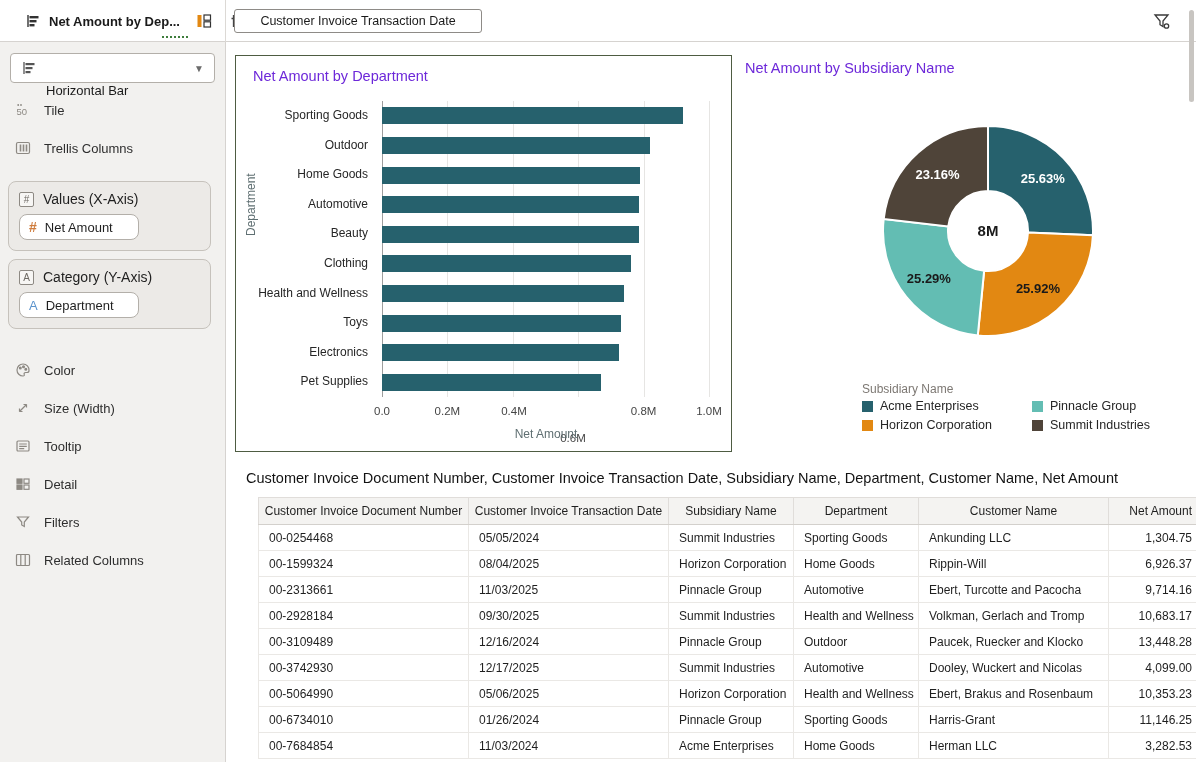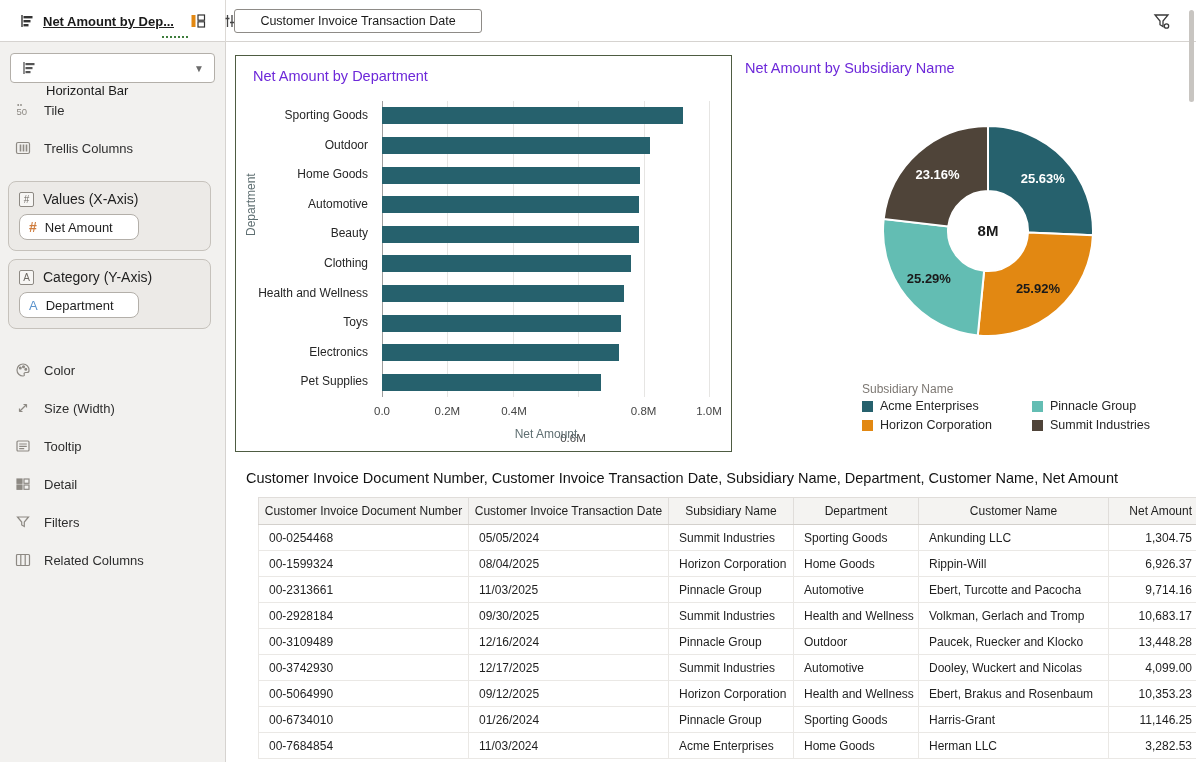--- a/index.html
+++ b/index.html
@@ -3,21 +3,21 @@
 <meta charset="utf-8">
 <style>
   * { margin:0; padding:0; box-sizing:border-box; }
   html,body { width:1196px; height:762px; overflow:hidden; background:#fff;
     font-family:"Liberation Sans","DejaVu Sans",sans-serif; color:#1f1f1f; }
 
   
   .topbar { position:absolute; left:0; top:0; width:1196px; height:42px; background:#fff;
     border-bottom:1px solid #d6d3d0; }
   .tb-left { position:absolute; left:0; top:0; width:226px; height:42px; display:flex;
-    align-items:center; padding:0 19px; border-right:1px solid #dcd9d5;text-decoration:underline; }
+    align-items:center; padding:0 25px; border-right:1px solid #dcd9d5; }
   .tb-title { font-size:13px; font-weight:bold; color:#1a1a1a; margin-left:8px; white-space:nowrap; }
   .tb-icon { width:18px; height:18px; display:flex; align-items:center; justify-content:center; }
   .tb-tab1 { margin-left:16px; }
   .tb-tab2 { margin-left:18px; }
   .tab-underline { position:absolute; left:162px; top:36px; width:26px; height:0;
     border-bottom:2px dotted #3e7d3c; }
   .filter-chip { position:absolute; left:234px; top:9px; width:248px; height:24px;
     border:1px solid #8e8b87; border-radius:3px; background:#fff; font-size:12.5px; color:#1a1a1a;
     display:flex; align-items:center; justify-content:center; }
   .tb-filter { position:absolute; right:24px; top:11px; width:20px; height:20px; }
@@ -364,21 +364,21 @@
           <tr>
             <td>00-3742930</td>
             <td>12/17/2025</td>
             <td>Summit Industries</td>
             <td>Automotive</td>
             <td>Dooley, Wuckert and Nicolas</td>
             <td class="num">4,099.00</td>
           </tr>
           <tr>
             <td>00-5064990</td>
-            <td>09/12/2025</td>
+            <td>05/06/2025</td>
             <td>Horizon Corporation</td>
             <td>Health and Wellness</td>
             <td>Ebert, Brakus and Rosenbaum</td>
             <td class="num">10,353.23</td>
           </tr>
           <tr>
             <td>00-6734010</td>
             <td>01/26/2024</td>
             <td>Pinnacle Group</td>
             <td>Sporting Goods</td>

